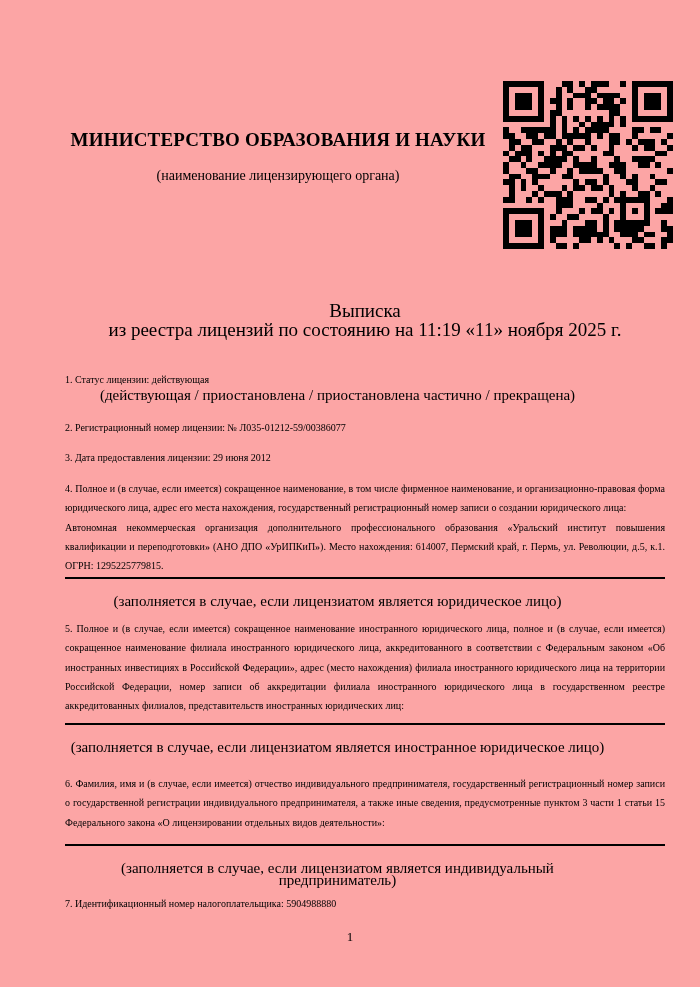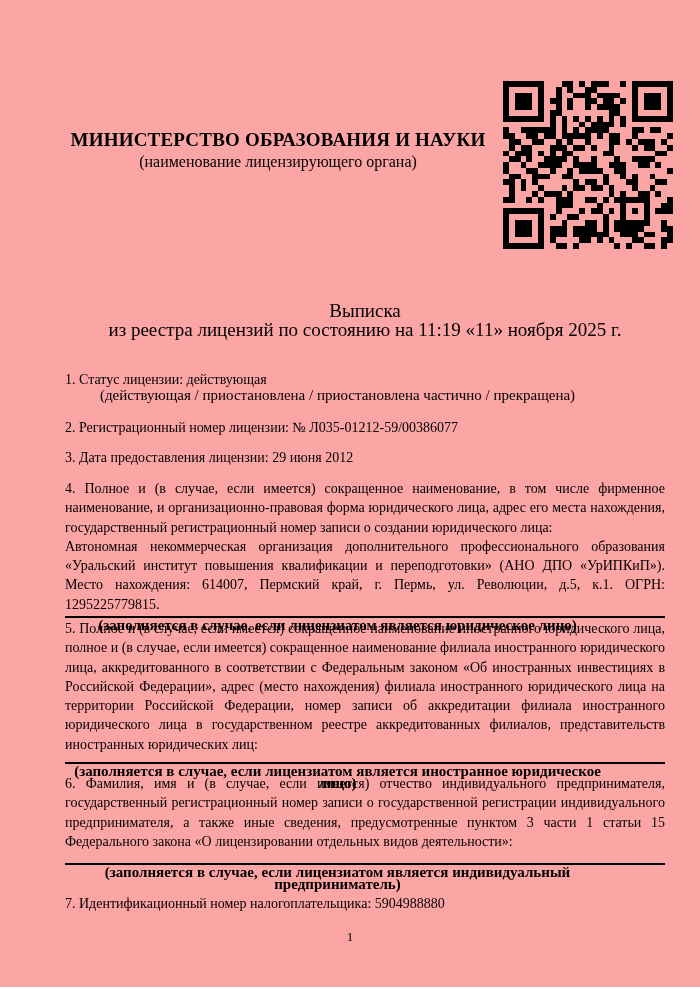--- a/index.html
+++ b/index.html
@@ -25,42 +25,42 @@
     width: 426px;
     text-align: center;
   }
   .org-name {
     font-weight: bold;
     font-size: 19px;
     line-height: 27px;
     letter-spacing: 0.2px;
   }
   .org-caption {
-    font-size: 16px;
+    font-size: 14px;
     line-height: 13px;
-    margin-top: 2px;
+    margin-top: 16px;
   }
   .qr {
     position: absolute;
     left: 503px; top: 81px;
     width: 170px; height: 168px;
   }
 
   
   .doc-title {
     position: absolute;
     left: 65px; top: 302px;
     width: 600px;
     text-align: center;
     font-size: 19px;
     line-height: 18.5px;
   }
 
   
-  .body-text { font-size: 14px; line-height: 19.3px; }
+  .body-text { font-size: 10px; line-height: 19.3px; }
   .justify { text-align: justify; }
 
   .item1 { top: 370px; }
   .item2 { top: 418px; }
   .item3 { top: 448px; }
   .item4 { top: 479px; }
   .item5 { top: 619px; }
   .item6 { top: 774px; }
   .item7 { top: 894px; }
 
@@ -76,21 +76,21 @@
   }
   .rule {
     border: 0;
     border-top: 2px solid #000;
     width: 600px;
     height: 0;
   }
   .rule-i4 { margin-top: 2px; }
   .rule-i5 { margin-top: 8px; }
   .rule-i6 { margin-top: 12px; }
-  .caption-after-rule { margin-top: 1px; font-weight: bold; }
+  .caption-after-rule { margin-top: 16px; }
 
   .page-number {
     position: absolute;
     left: 0; top: 929px;
     width: 700px;
     text-align: center;
     font-size: 13px;
     line-height: 16px;
   }
 </style>

